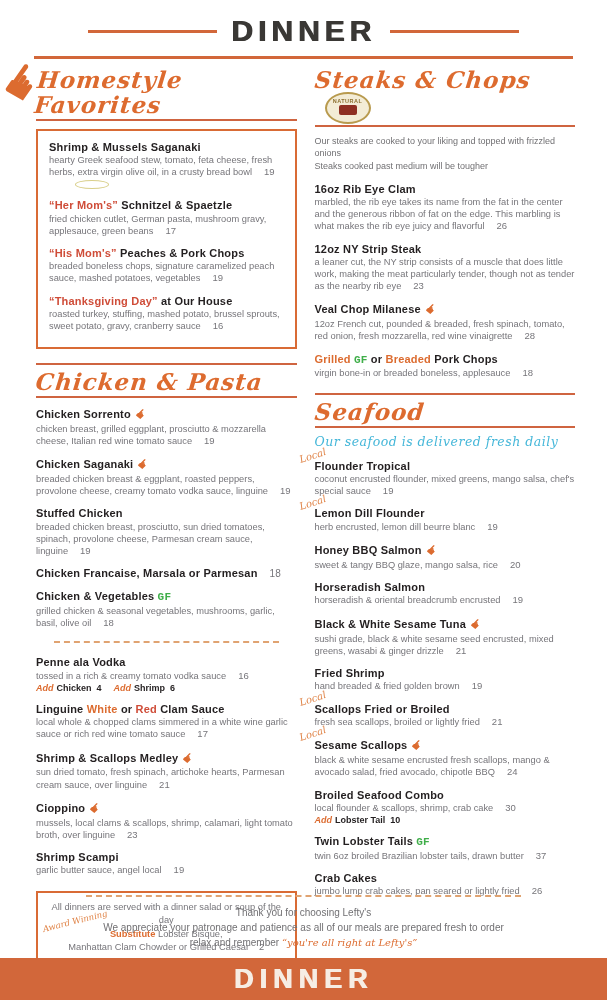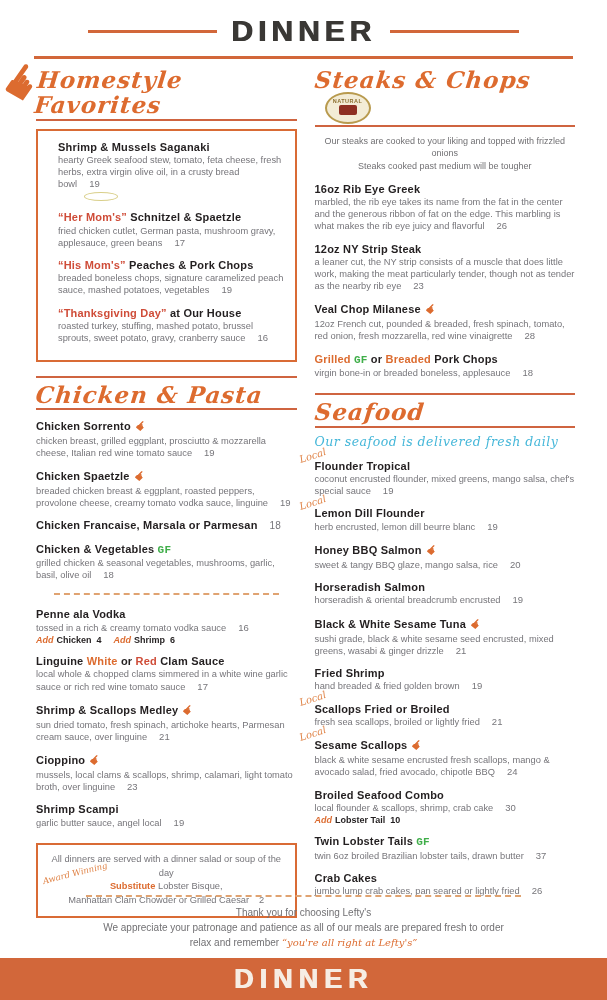--- a/index.html
+++ b/index.html
@@ -25,26 +25,26 @@
   .sec-title { display:inline-block; color:#dd6b2f; font-size:23px; line-height:1.1;
                font-family:"DejaVu Serif", serif; font-style:italic; font-weight:bold;
                letter-spacing:1px; transform:skewX(-6deg); }
   .bighand { position:absolute; left:-34px; top:-6px; color:#dc6b2f; font-size:46px; line-height:1;
              transform:rotate(-55deg); font-family:"DejaVu Sans",sans-serif; }
   .badge { display:inline-block; vertical-align:middle; margin-left:10px; width:46px; height:32px;
            border:2px solid #b89a4e; border-radius:50%; background:#f3ecd6; text-align:center; }
   .badge .btxt { display:block; font-size:5.5px; font-weight:bold; color:#8c6f2f; letter-spacing:.5px; margin-top:4px; }
   .badge .bbox { display:block; width:18px; height:10px; margin:1px auto 0 auto; background:#8e2f22; border-radius:2px; }
 
-  .intro { text-align:center; font-size:9px; color:#717073; line-height:1.35; margin:2px 0 10px 0; }
+  .intro { text-align:left; font-size:9px; color:#717073; line-height:1.35; margin:2px 0 10px 0; }
   .tagline { color:#45b7d9; font-family:"DejaVu Serif",serif; font-style:italic; font-size:12.5px;
              margin:-2px 0 10px 0; letter-spacing:.5px; }
 
   
-  .boxed { border:2px solid #d96b35; padding:9px 11px 6px 20px; margin-top:4px; }
+  .boxed { border:2px solid #d96b35; padding:9px 11px 6px 11px; margin-top:4px; }
   .item { position:relative; margin-bottom:9px; }
   .iname { font-size:11px; font-weight:bold; color:#231f20; letter-spacing:.2px; line-height:1.3; }
   .idesc { font-size:9.3px; color:#76757a; line-height:1.3; }
   .price { margin-left:12px; color:#76757a; font-size:9.5px; }
   .nprice { margin-left:12px; color:#76757a; font-size:10px; font-weight:normal; }
   .red { color:#cf4c38; } .accent { color:#dc6b2f; }
   .gf { color:#3fae49; font-weight:bold; font-family:Liberation Mono, monospace; }
   .hand { color:#dc6b2f; display:inline-block; transform:rotate(-45deg); font-size:13px; margin-left:5px;
           font-family:"DejaVu Sans",sans-serif; }
   .local { position:absolute; left:-16px; top:-9px; transform:rotate(-18deg); color:#e08448;
@@ -119,22 +119,26 @@
       <section>
         <div class="sec-head topline">
           <span class="sec-title">Chicken &amp; Pasta</span>
         </div>
         <div>
             <div class="item">
               <div class="iname"><span>Chicken Sorrento</span><span class="hand">☛</span></div>
               <div class="idesc"><span>chicken breast, grilled eggplant, prosciutto &amp; mozzarella cheese, Italian red wine tomato sauce</span><span class="price">19</span></div>
             </div>
             <div class="item">
-              <div class="iname"><span>Chicken Spaetzle</span><span class="hand">☛</span></div>
+              <div class="iname"><span>Chicken Saganaki</span><span class="hand">☛</span></div>
               <div class="idesc"><span>breaded chicken breast &amp; eggplant, roasted peppers, provolone cheese, creamy tomato vodka sauce, linguine</span><span class="price">19</span></div>
+            </div>
+            <div class="item">
+              <div class="iname"><span>Stuffed Chicken</span></div>
+              <div class="idesc"><span>breaded chicken breast, prosciutto, sun dried tomatoes, spinach, provolone cheese, Parmesan cream sauce, linguine</span><span class="price">19</span></div>
             </div>
             <div class="item">
               <div class="iname"><span>Chicken Francaise, Marsala or Parmesan</span><span class="nprice">18</span></div>
             </div>
             <div class="item">
               <div class="iname"><span>Chicken &amp; Vegetables </span><span class="gf">GF</span></div>
               <div class="idesc"><span>grilled chicken &amp; seasonal vegetables, mushrooms, garlic, basil, olive oil</span><span class="price">18</span></div>
             </div>
             <div class="dashes"></div>
             <div class="item">
@@ -178,21 +182,21 @@
             <span class="btxt">NATURAL</span>
             <span class="bbox"></span>
           </span>
         </div>
         <p class="intro">
           <span>Our steaks are cooked to your liking and topped with frizzled onions</span><br>
           <span>Steaks cooked past medium will be tougher</span>
         </p>
         <div>
             <div class="item">
-              <div class="iname"><span>16oz Rib Eye Greek</span></div>
+              <div class="iname"><span>16oz Rib Eye Clam</span></div>
               <div class="idesc"><span>marbled, the rib eye takes its name from the fat in the center and the generous ribbon of fat on the edge.  This marbling is what makes the rib eye juicy and flavorful</span><span class="price">26</span></div>
             </div>
             <div class="item">
               <div class="iname"><span>12oz NY Strip Steak</span></div>
               <div class="idesc"><span>a leaner cut, the NY strip consists of a muscle that does little work, making the meat particularly tender, though not as tender as the nearby rib eye</span><span class="price">23</span></div>
             </div>
             <div class="item">
               <div class="iname"><span>Veal Chop Milanese</span><span class="hand">☛</span></div>
               <div class="idesc"><span>12oz French cut, pounded &amp; breaded, fresh spinach, tomato, red onion, fresh mozzarella, red wine vinaigrette</span><span class="price">28</span></div>
             </div>

